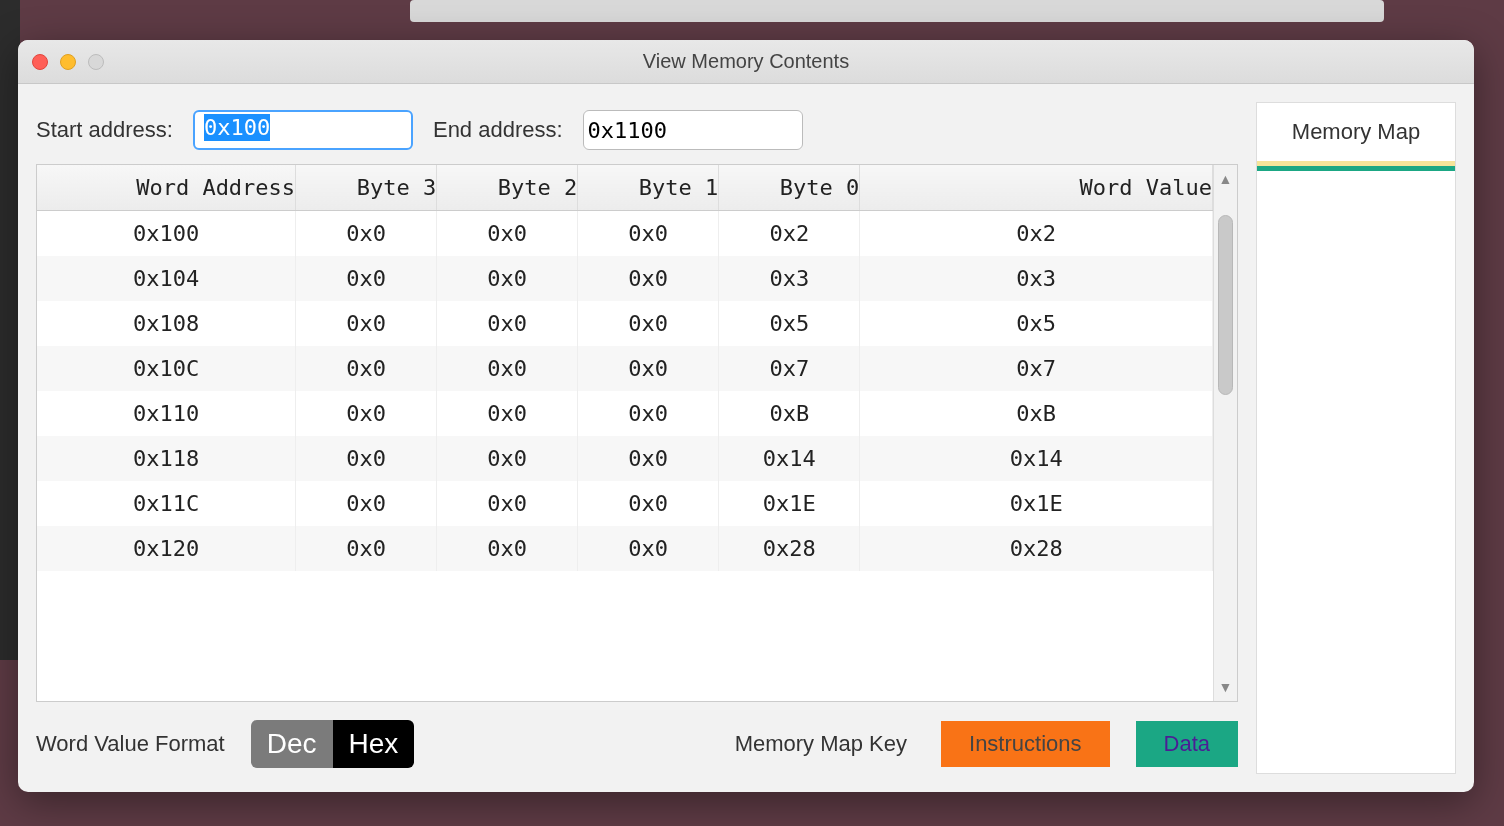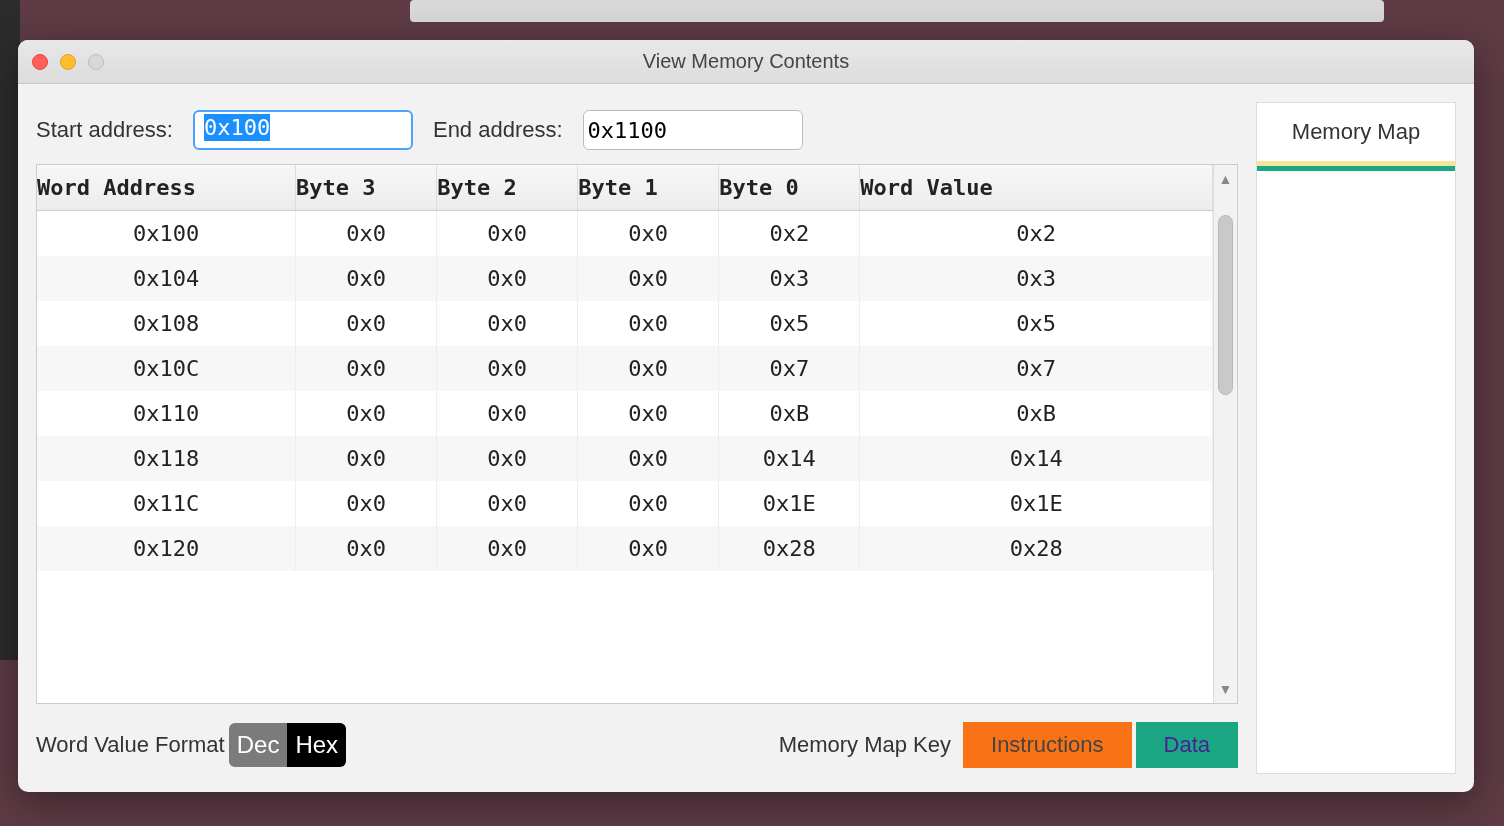--- a/index.html
+++ b/index.html
@@ -117,24 +117,24 @@
   table {
     width: 100%;
     border-collapse: collapse;
     font-family: "Monaco","Menlo",monospace;
     font-size: 22px;
   }
   thead th {
     background: linear-gradient(#f7f7f7,#ececec);
     border-bottom: 1px solid #ccc;
     border-right: 1px solid #ddd;
-    font-weight: 700;
+    font-weight: 400;
     font-family: "Monaco","Menlo",monospace;
     padding: 10px 0;
-    text-align: left;
+    text-align: right;
     color: #222;
   }
   tbody td {
     text-align: center;
     padding: 10px 0;
     border-right: 1px solid #eee;
     color: #222;
   }
   tbody tr:nth-child(even) { background: #f7f7f7; }
   tbody tr:nth-child(odd) { background: #fff; }
@@ -161,30 +161,30 @@
     font-size: 14px;
   }
   .sb-arrow.up { top: 6px; }
   .sb-arrow.down { bottom: 6px; }
   .footer-row {
     display: flex;
     align-items: center;
     padding: 18px 0 6px 0;
     font-size: 22px;
     color: #333;
-    gap: 4px;
+    gap: 26px;
   }
   .seg-group {
     display: flex;
     border-radius: 6px;
     overflow: hidden;
   }
   .seg-btn {
-    padding: 8px 8px;
-    font-size: 24px;
+    padding: 8px 16px;
+    font-size: 28px;
     color: #fff;
     cursor: pointer;
     border: none;
   }
   .seg-dec { background: #7b7b7b; }
   .seg-hex { background: #000000; }
   .spacer { flex: 1; }
   .mmkey-label { margin-right: 8px; }
   .key-btn {
     padding: 10px 28px;

